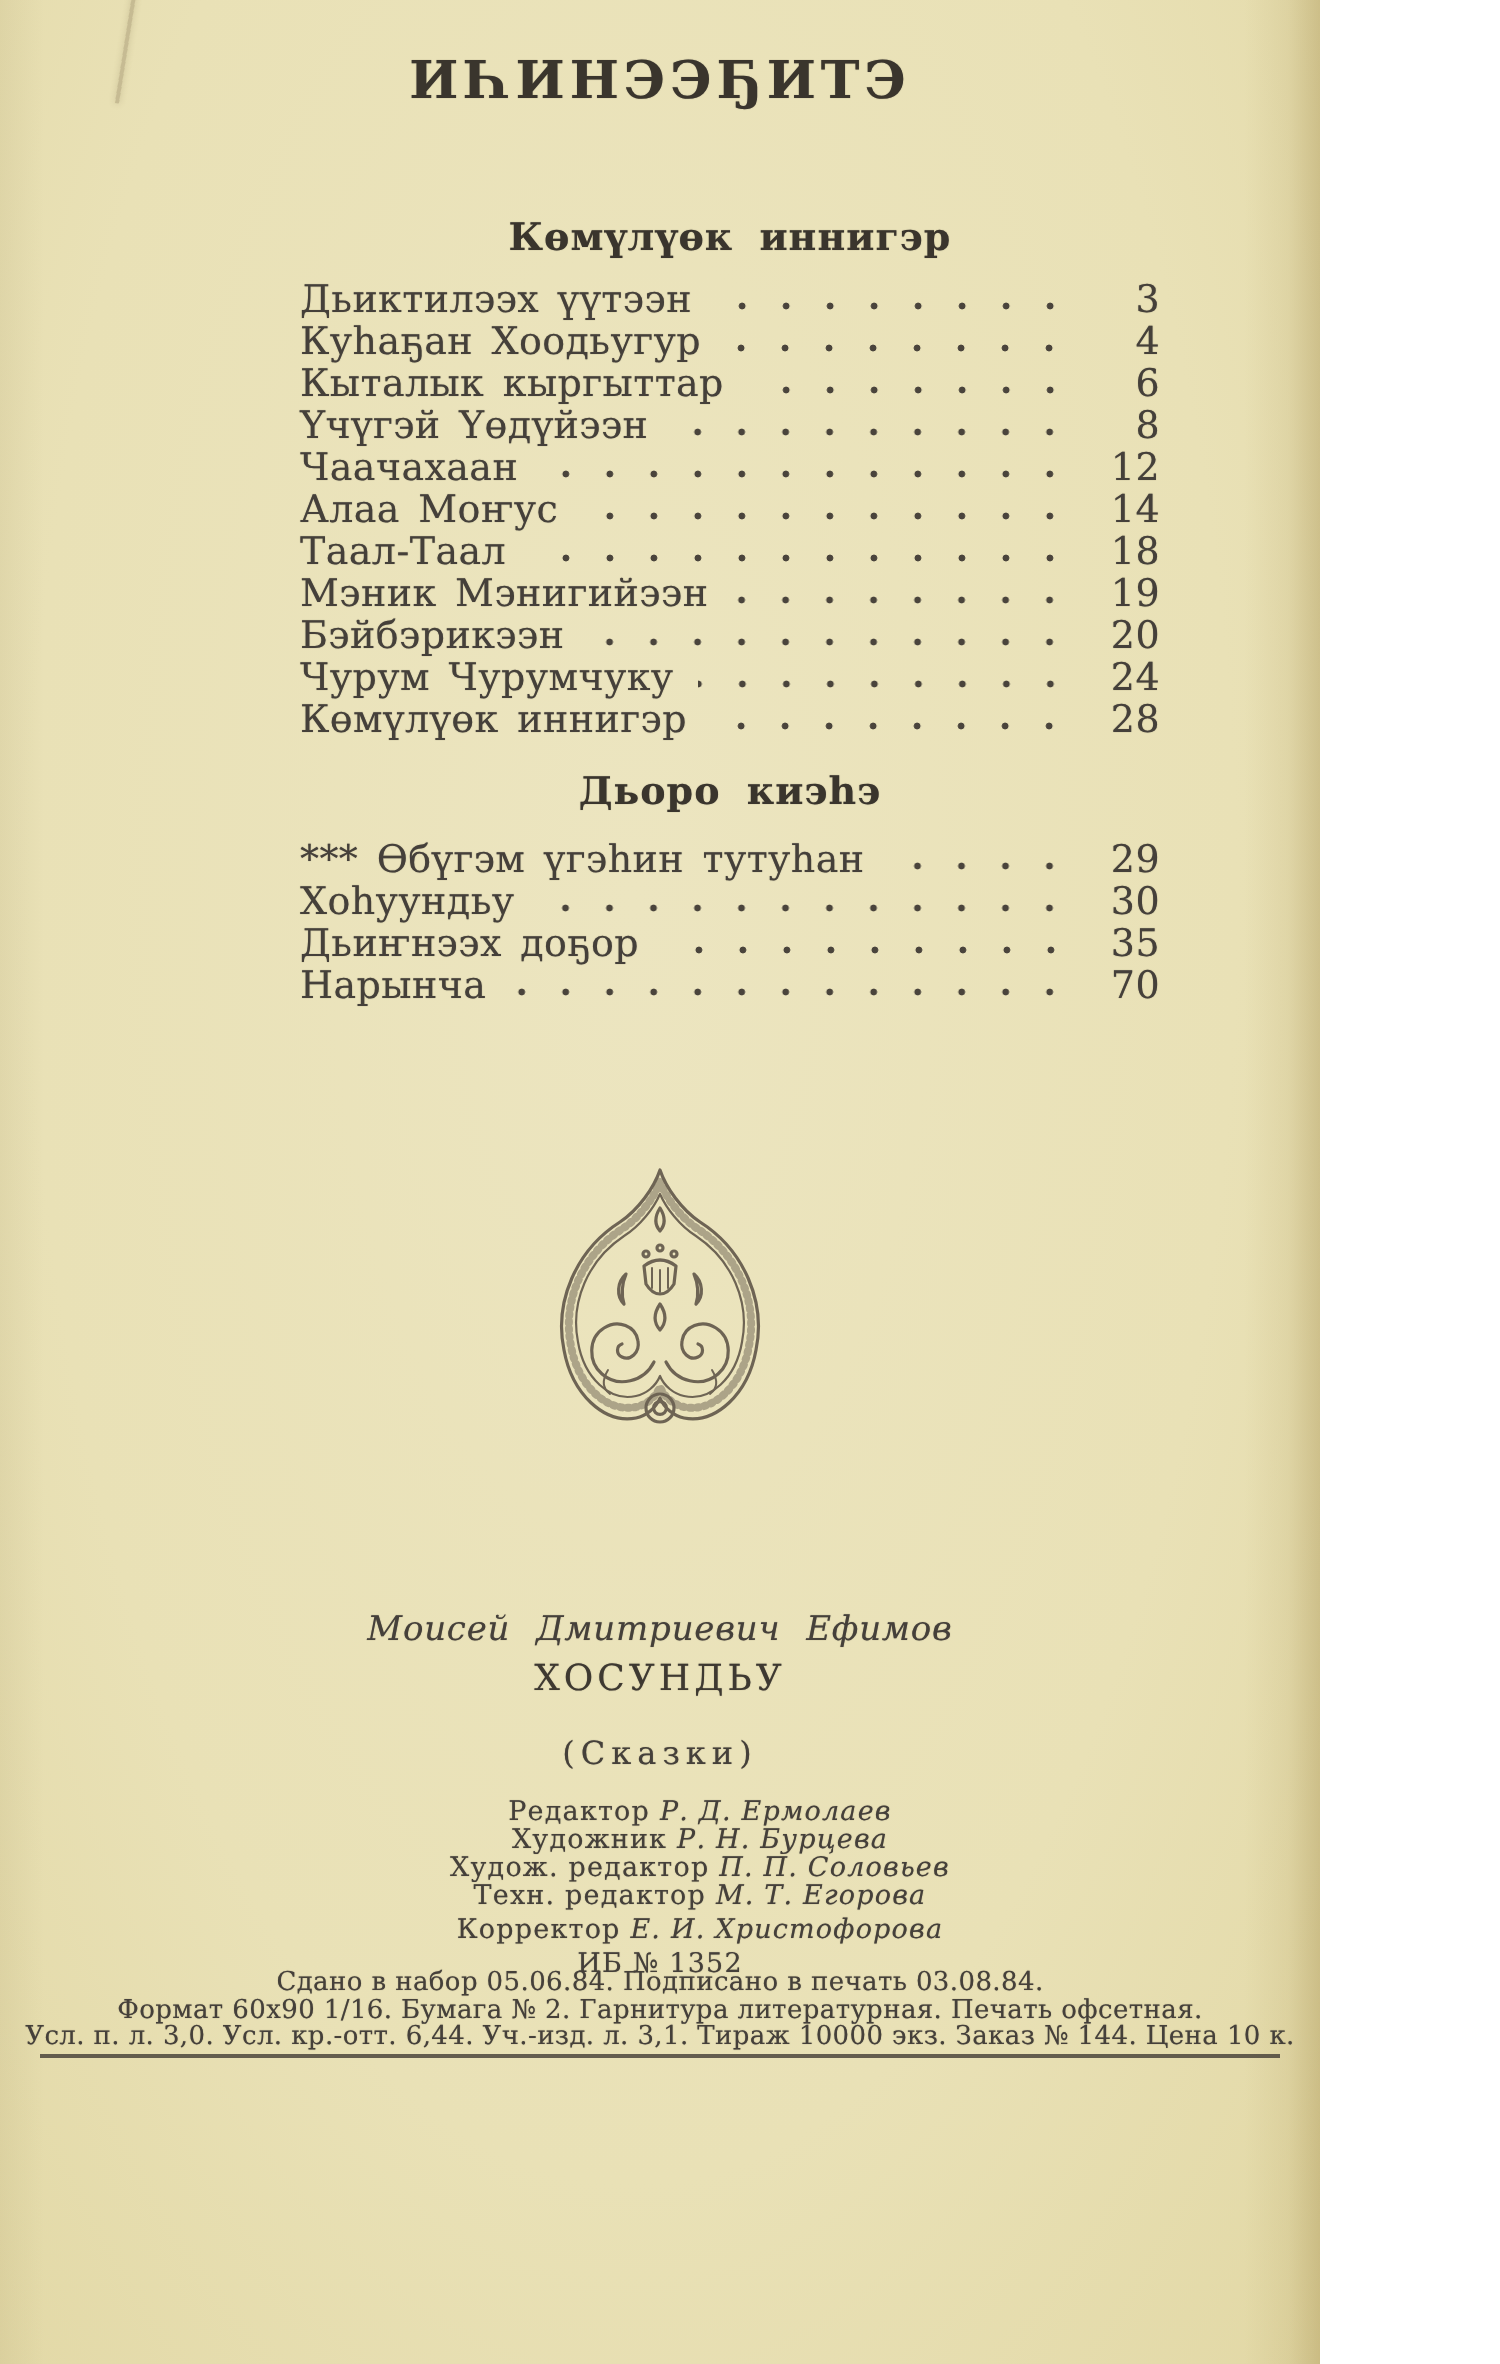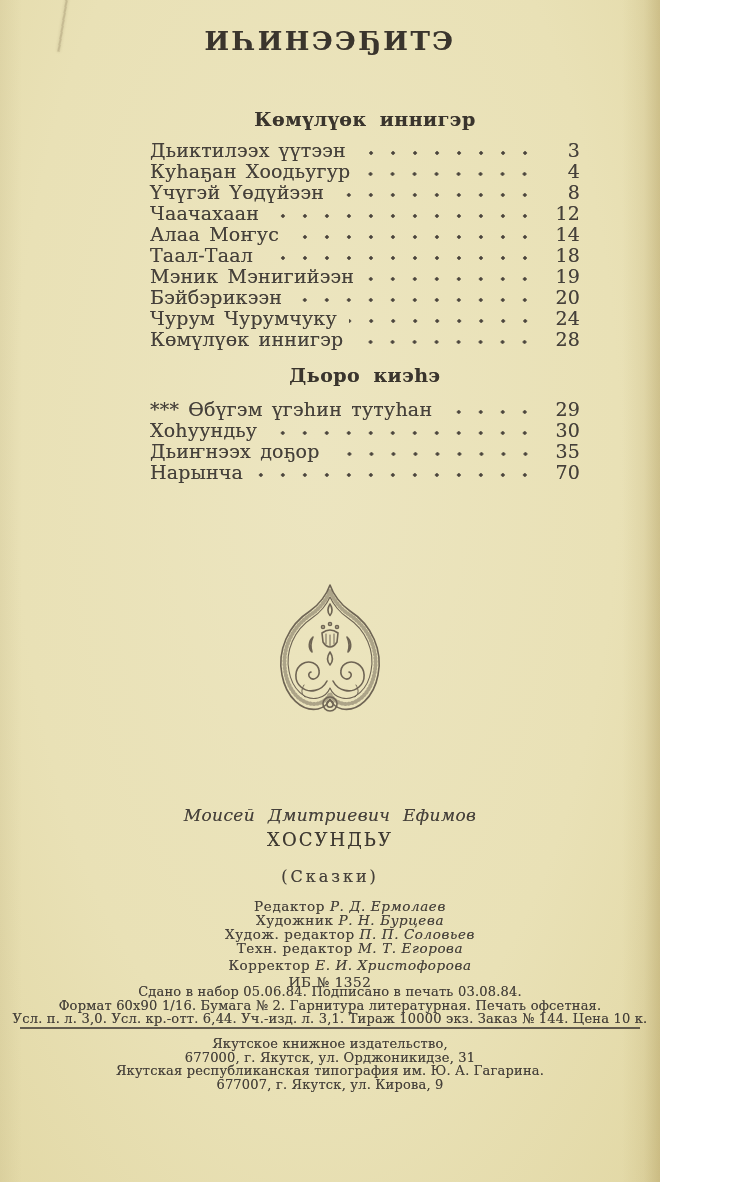--- a/index.html
+++ b/index.html
@@ -65,20 +65,25 @@
 
     <div class="toc-row">
       <span class="t">Дьиктилээх үүтээн</span>
       <span class="dots"></span>
       <span class="p">3</span>
     </div>
     <div class="toc-row">
       <span class="t">Куһаҕан Хоодьугур</span>
       <span class="dots"></span>
       <span class="p">4</span>
+    </div>
+    <div class="toc-row">
+      <span class="t">Кыталык кыргыттар</span>
+      <span class="dots"></span>
+      <span class="p">6</span>
     </div>
     <div class="toc-row">
       <span class="t">Үчүгэй Үөдүйээн</span>
       <span class="dots"></span>
       <span class="p">8</span>
     </div>
     <div class="toc-row">
       <span class="t">Чаачахаан</span>
       <span class="dots"></span>
       <span class="p">12</span>
@@ -191,19 +196,13 @@
   </div>
 
   <div class="printinfo">
     <div class="row">Сдано в набор 05.06.84. Подписано в печать 03.08.84.</div>
     <div class="row">Формат 60х90 1/16. Бумага № 2. Гарнитура литературная. Печать офсетная.</div>
     <div class="row">Усл. п. л. 3,0. Усл. кр.-отт. 6,44. Уч.-изд. л. 3,1. Тираж 10000 экз. Заказ № 144. Цена 10 к.</div>
   </div>
 
   <div class="rule"></div>
 
-  <div class="publisher">
-    <div class="row">Якутское книжное издательство,</div>
-    <div class="row">677000, г. Якутск, ул. Орджоникидзе, 31</div>
-    <div class="row">Якутская республиканская типография им. Ю. А. Гагарина.</div>
-    <div class="row">677007, г. Якутск, ул. Кирова, 9</div>
-  </div>
 </div>
 
 </body></html>

